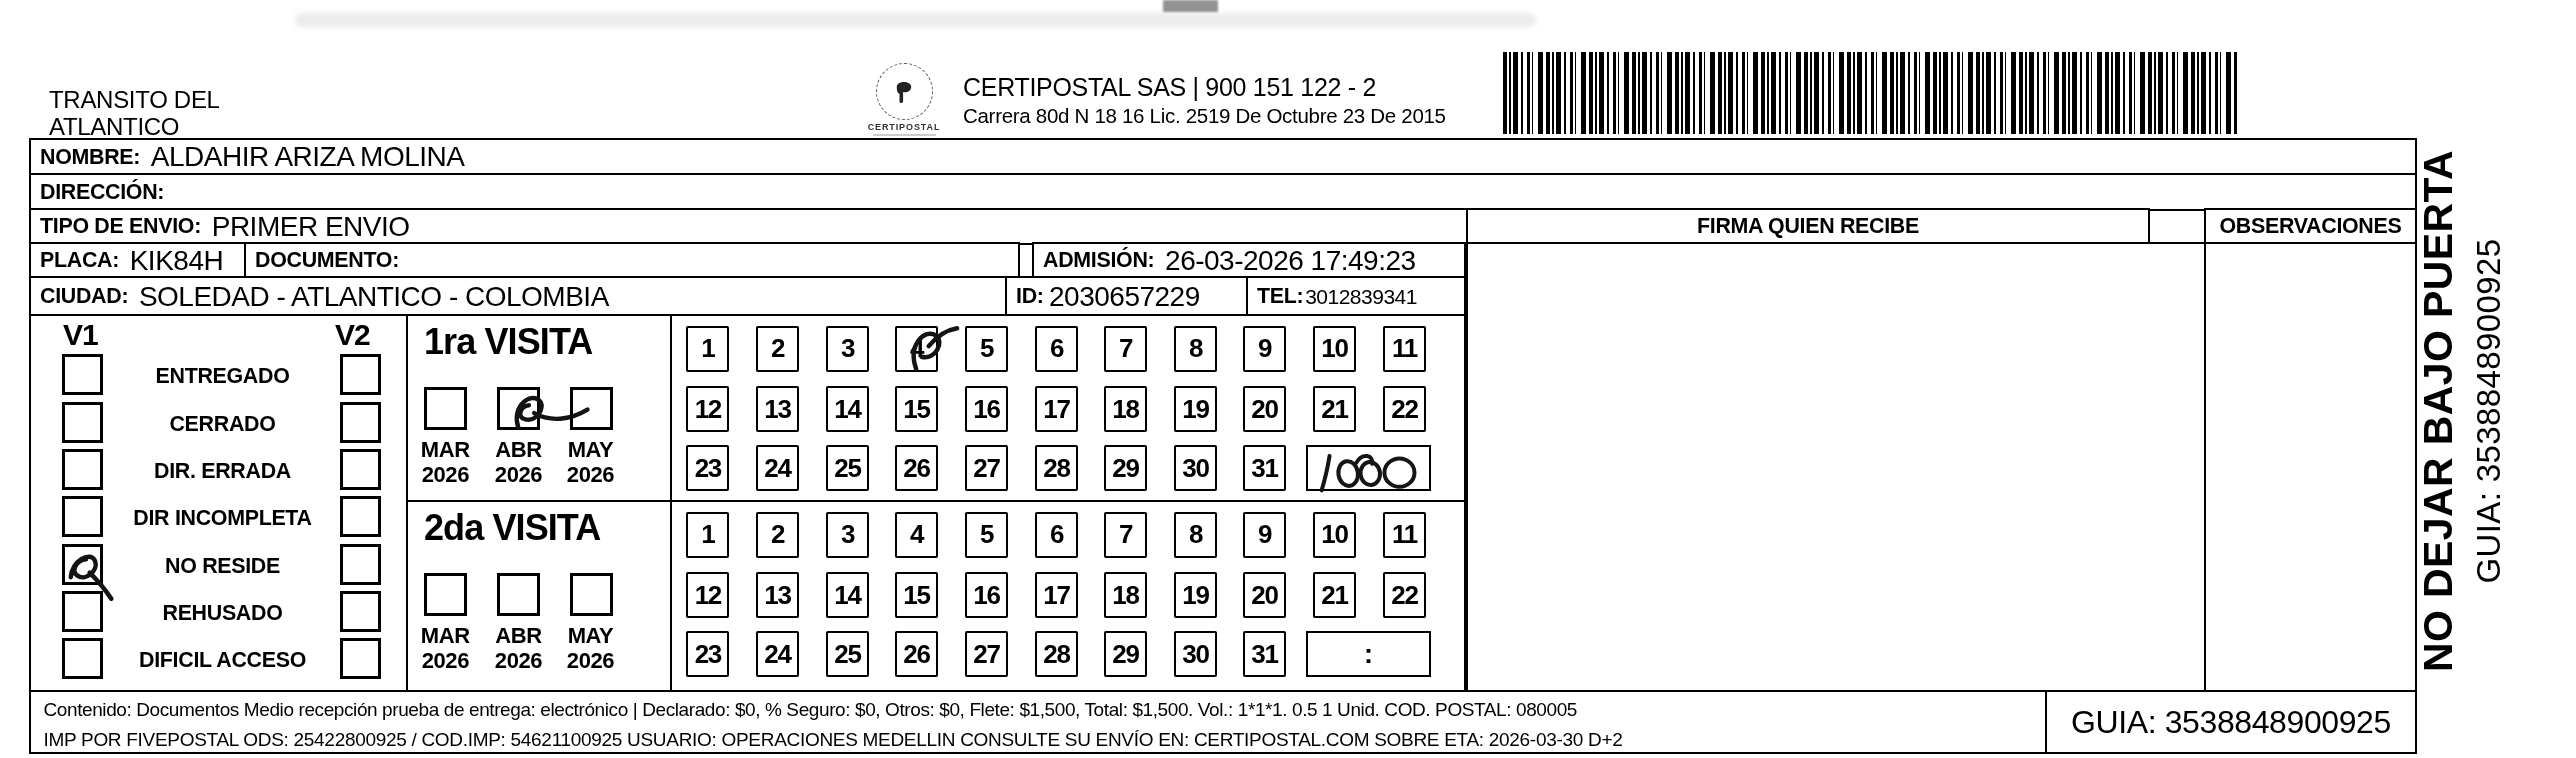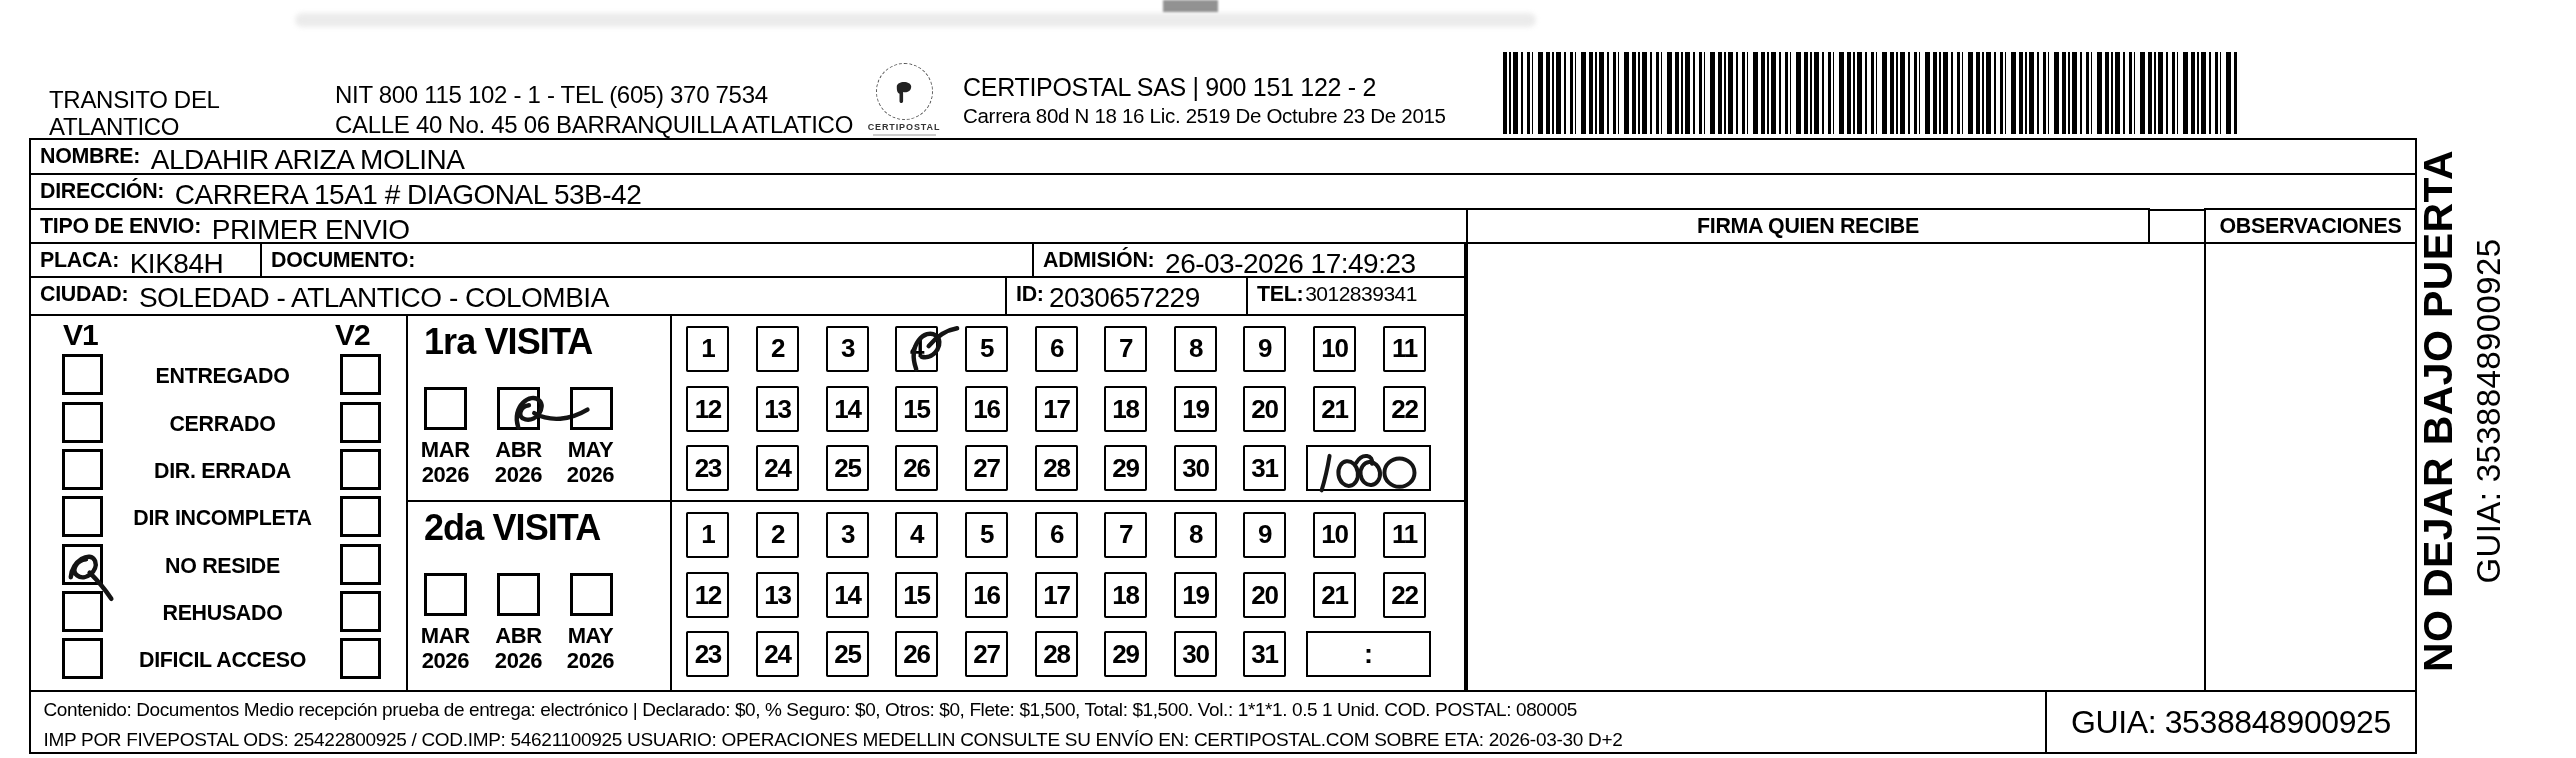--- a/index.html
+++ b/index.html
@@ -21,21 +21,21 @@
     background:repeating-linear-gradient(90deg,
       #000 0px,#000 3.6px,#fff 3.6px,#fff 6.3px,
       #000 6.3px,#000 8px,#fff 8px,#fff 9.8px,
       #000 9.8px,#000 15px,#fff 15px,#fff 18px,
       #000 18px,#000 19.6px,#fff 19.6px,#fff 24px,
       #000 24px,#000 27px,#fff 27px,#fff 29px,
       #000 29px,#000 30px,#fff 30px,#fff 35px,
       #000 35px,#000 40px,#fff 40px,#fff 43px);}
   
   .cell,.box{position:absolute;border:2.7px solid #000;box-sizing:border-box;background:#fff;}
-  .cell{display:flex;align-items:flex-start;gap:10.7px;padding:4px 9px;white-space:nowrap;}
+  .cell{display:flex;align-items:center;gap:10.7px;padding:4px 9px;white-space:nowrap;}
   .lbl{font-weight:bold;font-size:21.4px;letter-spacing:-0.3px;}
   .val{font-size:28px;letter-spacing:-0.5px;}
   .hdrcell{justify-content:center;}
   
   .v-head{position:absolute;font-weight:bold;font-size:30px;letter-spacing:-0.9px;}
   .checkbox{position:absolute;width:41px;height:41px;border:3.6px solid #000;box-sizing:border-box;background:#fff;}
   .status-label{position:absolute;left:80px;width:223px;text-align:center;font-weight:bold;font-size:21.4px;letter-spacing:-0.3px;}
   
   .visit-title{position:absolute;left:16px;top:5.4px;font-weight:bold;font-size:36px;letter-spacing:-0.9px;}
   .month-box{position:absolute;width:43px;height:43px;border:3.6px solid #000;box-sizing:border-box;top:71px;}
@@ -63,61 +63,56 @@
 <div id="form">
 
   <div class="artifact" style="left:295px;top:12.5px;width:1241px;height:14.3px;background:#b9b9b9;opacity:.28;border-radius:7.1px;filter:blur(2.7px);"></div>
   <div class="artifact" style="left:1163px;top:0;width:55px;height:11.6px;background:#4a4a4a;opacity:.6;filter:blur(1.3px);"></div>
   <div class="artifact" style="left:1529px;top:500px;width:41px;height:9px;background:#cfcfcf;opacity:.35;filter:blur(1.8px);"></div>
 
   <div class="hd-company">
     <div>TRANSITO DEL</div>
     <div>ATLANTICO</div>
   </div>
-  <div class="hd-nit">
-    <div>NIT 800 115 102 - 1 - TEL (605) 370 7534</div>
-    <div>CALLE 40 No. 45 06 BARRANQUILLA ATLATICO</div>
-  </div>
   <div class="logo">
     <div class="ring">
       <svg width="36" height="36" viewBox="0 0 40 40">
         <path d="M12,14 C12,7 28,7 28,14 C28,20 22,21 19,20 L19,30 C19,33 15,33 15,30 L15,22 C12,21 12,17 12,14 Z" fill="#222"></path>
       </svg>
     </div>
     <div class="lg-txt">CERTIPOSTAL</div>
     <div class="lg-sub"></div>
   </div>
   <div class="hd-partner1">CERTIPOSTAL SAS | 900 151 122 - 2</div>
   <div class="hd-partner2">Carrera 80d N 18 16  Lic. 2519 De Octubre 23 De 2015</div>
   <div class="barcode"></div>
 
   <div class="cell" style="left:29px;top:138px;width:2388px;height:38px;">
     <span class="lbl">NOMBRE:</span>
     <span class="val">ALDAHIR ARIZA MOLINA</span>
   </div>
   <div class="cell" style="left:29px;top:173px;width:2388px;height:38px;">
     <span class="lbl">DIRECCIÓN:</span>
-    <span class="val">CARRERA 15A1 # DIAGONAL 53B-42</span>
   </div>
   <div class="cell" style="left:29px;top:208px;width:1440px;height:37px;">
     <span class="lbl">TIPO DE ENVIO:</span>
     <span class="val">PRIMER ENVIO</span>
   </div>
   <div class="cell hdrcell" style="left:1466px;top:208px;width:684px;height:37px;">
     <span class="lbl">FIRMA QUIEN RECIBE</span>
   </div>
   <div class="cell hdrcell" style="left:2204px;top:208px;width:213px;height:37px;">
     <span class="lbl">OBSERVACIONES</span>
   </div>
 
   <div class="cell" style="left:29px;top:242px;width:233px;height:37px;">
     <span class="lbl">PLACA:</span>
     <span class="val">KIK84H</span>
   </div>
-  <div class="cell" style="left:260px;top:242px;width:776px;height:37px;gap:31px;">
+  <div class="cell" style="left:244px;top:242px;width:776px;height:37px;gap:31px;">
     <span class="lbl">DOCUMENTO:</span>
   </div>
   <div class="cell" style="left:1032px;top:242px;width:434px;height:37px;">
     <span class="lbl">ADMISIÓN:</span>
     <span class="val">26-03-2026 17:49:23</span>
   </div>
 
   <div class="cell" style="left:29px;top:276px;width:979px;height:41px;">
     <span class="lbl">CIUDAD:</span>
     <span class="val">SOLEDAD - ATLANTICO - COLOMBIA</span>

